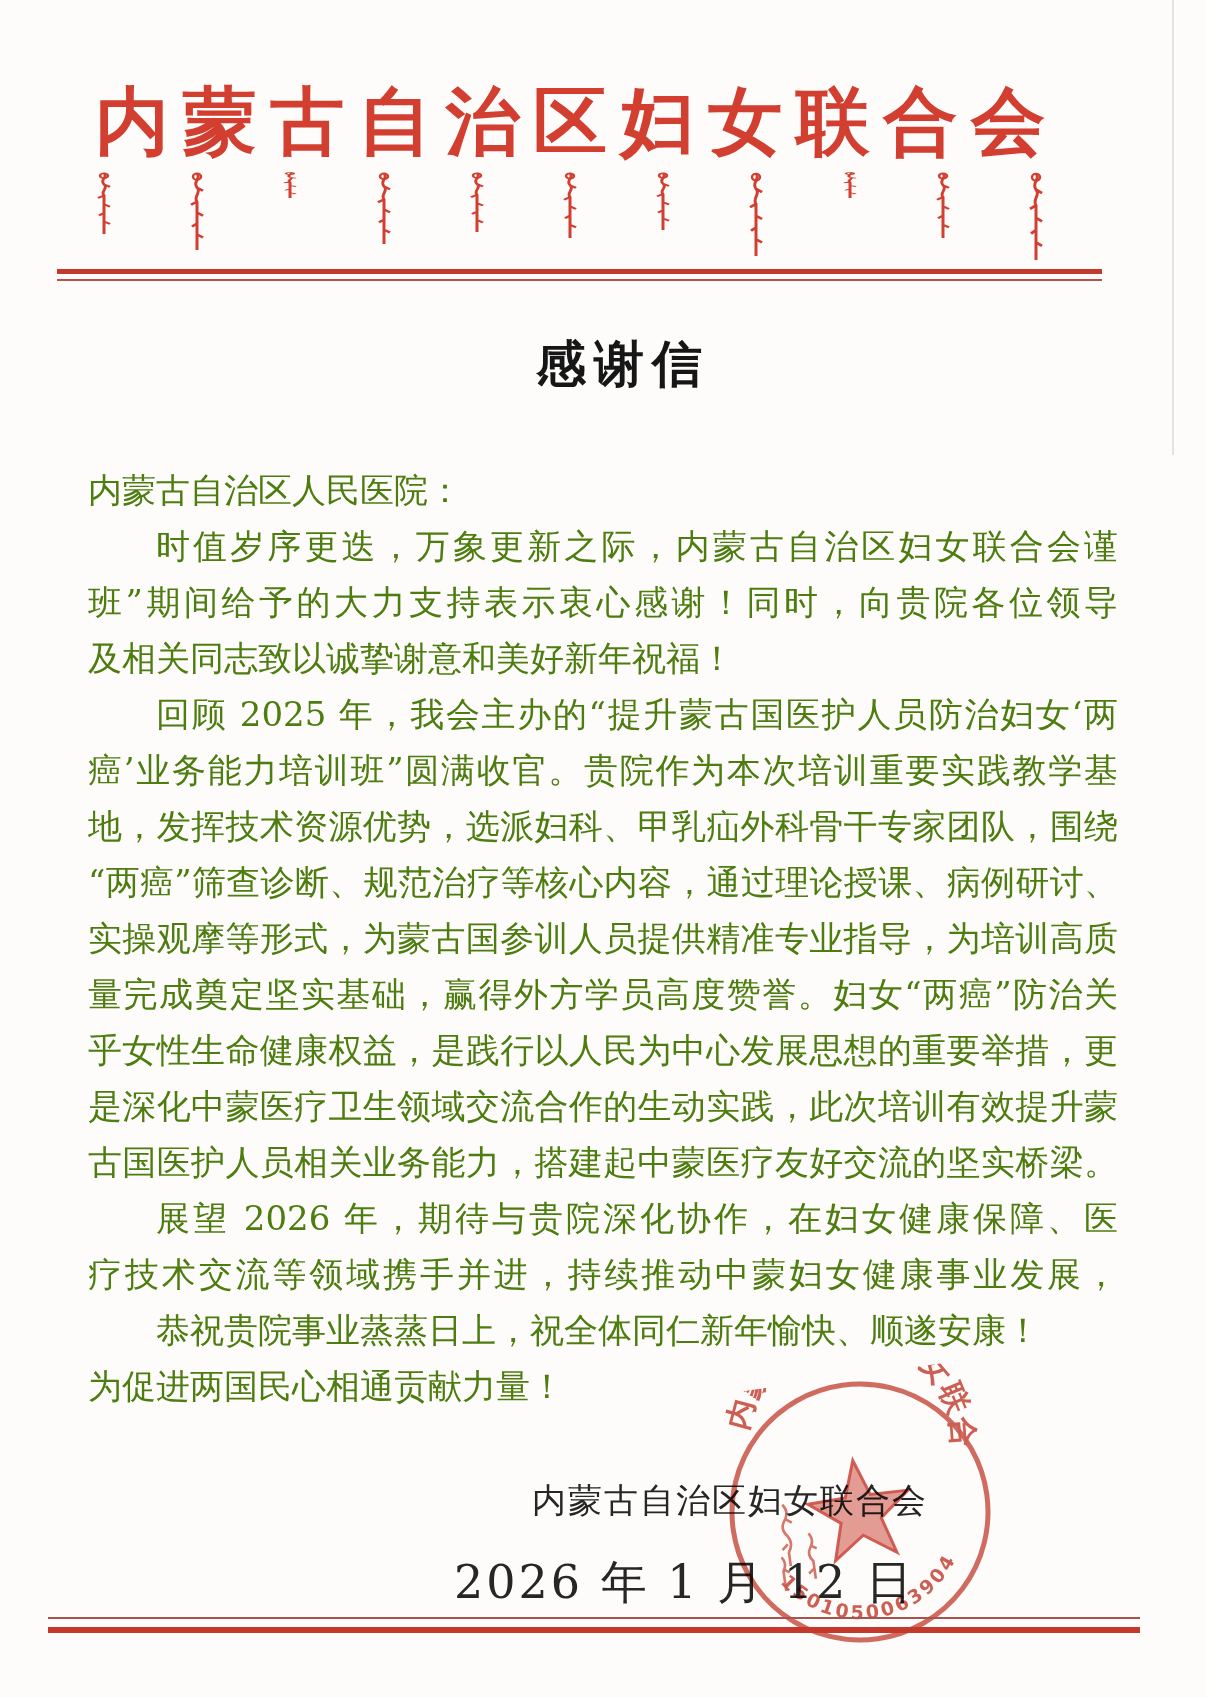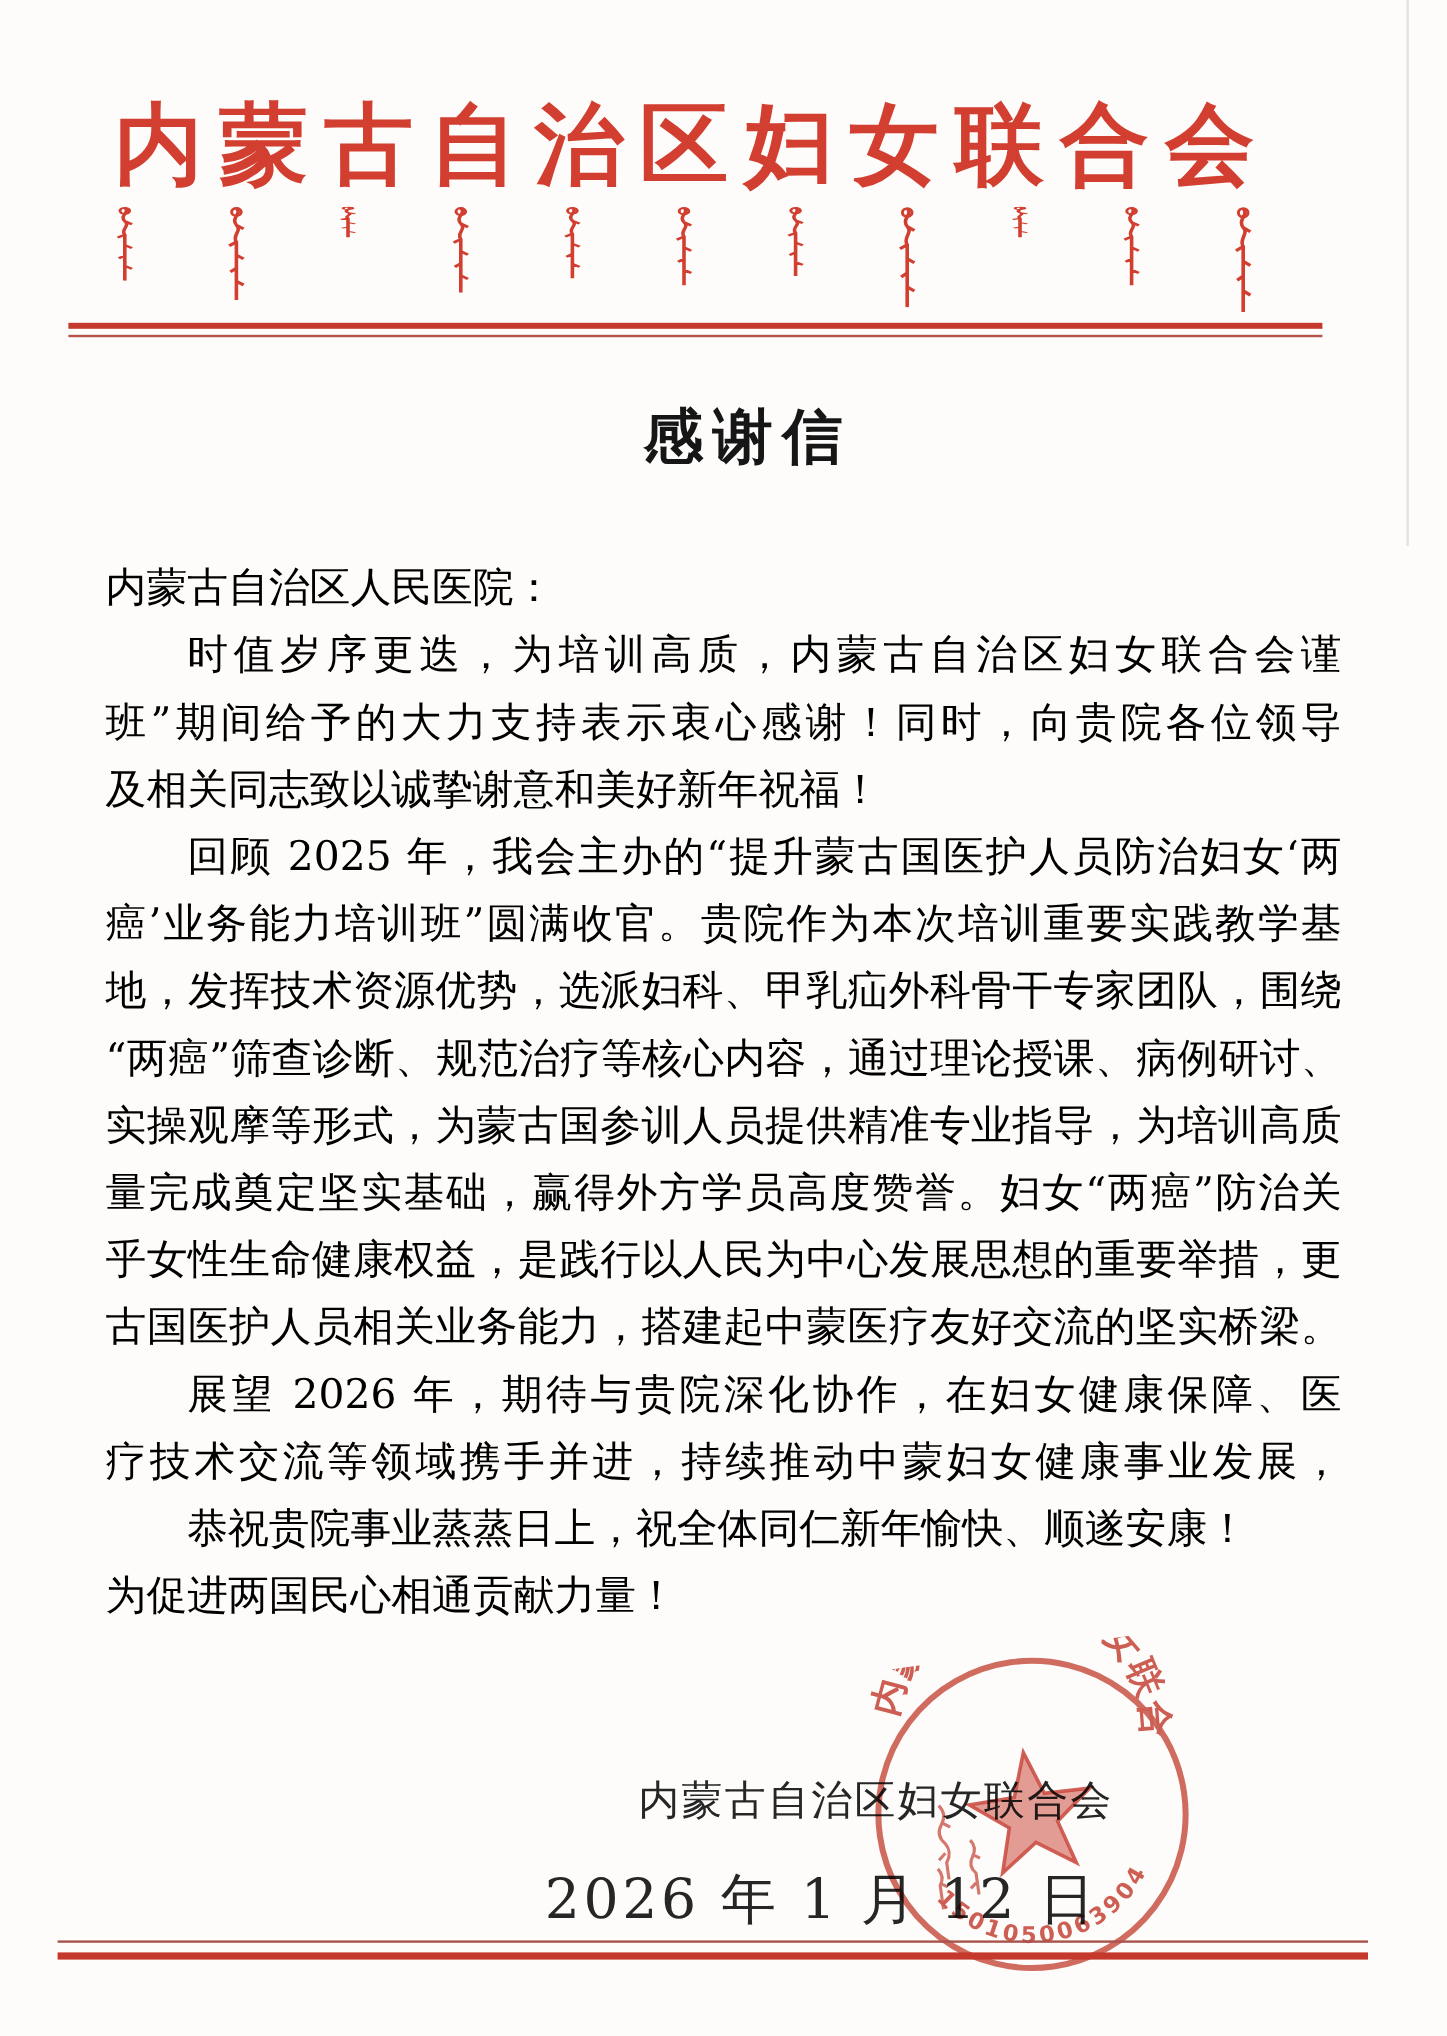--- a/index.html
+++ b/index.html
@@ -33,21 +33,21 @@
   
   .doc-title{
     position:absolute;left:0;top:336px;width:1206px;
     text-align:center;
     font-size:50px;font-weight:700;color:#161616;
     letter-spacing:8px;line-height:1.1;padding-left:20px;
   }
   
   .letter-body{
     position:absolute;left:88px;top:462px;width:1030px;
-    font-size:34px;color:#000000;line-height:56px;
+    font-size:34px;color:#4d7c0f;line-height:56px;
     text-align:left;
   }
   .letter-body .line{height:56px;white-space:nowrap;}
   .letter-body .line.fill{
     white-space:normal;
     text-align:justify;
     text-align-last:justify;
   }
   .letter-body .line.indent{text-indent:2em;}
   
@@ -162,30 +162,31 @@
       </span>
     </div>
 
   <div class="rule rule-top-thick"></div>
   <div class="rule rule-top-thin"></div>
 
   <div class="doc-title">感谢信</div>
 
   <div class="letter-body">
       <div class="line">内蒙古自治区人民医院：</div>
-      <div class="line indent fill">时值岁序更迭，为培训高质，内蒙古自治区妇女联合会谨</div>
+      <div class="line indent fill">时值岁序更迭，万象更新之际，内蒙古自治区妇女联合会谨</div>
       <div class="line fill">班”期间给予的大力支持表示衷心感谢！同时，向贵院各位领导</div>
       <div class="line">及相关同志致以诚挚谢意和美好新年祝福！</div>
       <div class="line indent fill">回顾 2025 年，我会主办的“提升蒙古国医护人员防治妇女‘两</div>
       <div class="line fill">癌’业务能力培训班”圆满收官。贵院作为本次培训重要实践教学基</div>
       <div class="line fill">地，发挥技术资源优势，选派妇科、甲乳疝外科骨干专家团队，围绕</div>
       <div class="line fill">“两癌”筛查诊断、规范治疗等核心内容，通过理论授课、病例研讨、</div>
       <div class="line fill">实操观摩等形式，为蒙古国参训人员提供精准专业指导，为培训高质</div>
       <div class="line fill">量完成奠定坚实基础，赢得外方学员高度赞誉。妇女“两癌”防治关</div>
       <div class="line fill">乎女性生命健康权益，是践行以人民为中心发展思想的重要举措，更</div>
+      <div class="line fill">是深化中蒙医疗卫生领域交流合作的生动实践，此次培训有效提升蒙</div>
       <div class="line fill">古国医护人员相关业务能力，搭建起中蒙医疗友好交流的坚实桥梁。</div>
       <div class="line indent fill">展望 2026 年，期待与贵院深化协作，在妇女健康保障、医</div>
       <div class="line fill">疗技术交流等领域携手并进，持续推动中蒙妇女健康事业发展，</div>
       <div class="line indent">恭祝贵院事业蒸蒸日上，祝全体同仁新年愉快、顺遂安康！</div>
       <div class="line">为促进两国民心相通贡献力量！</div>
     </div>
 
   <div class="sig-org">内蒙古自治区妇女联合会</div>
   <div class="sig-date">2026 年 1 月 12 日</div>
 

